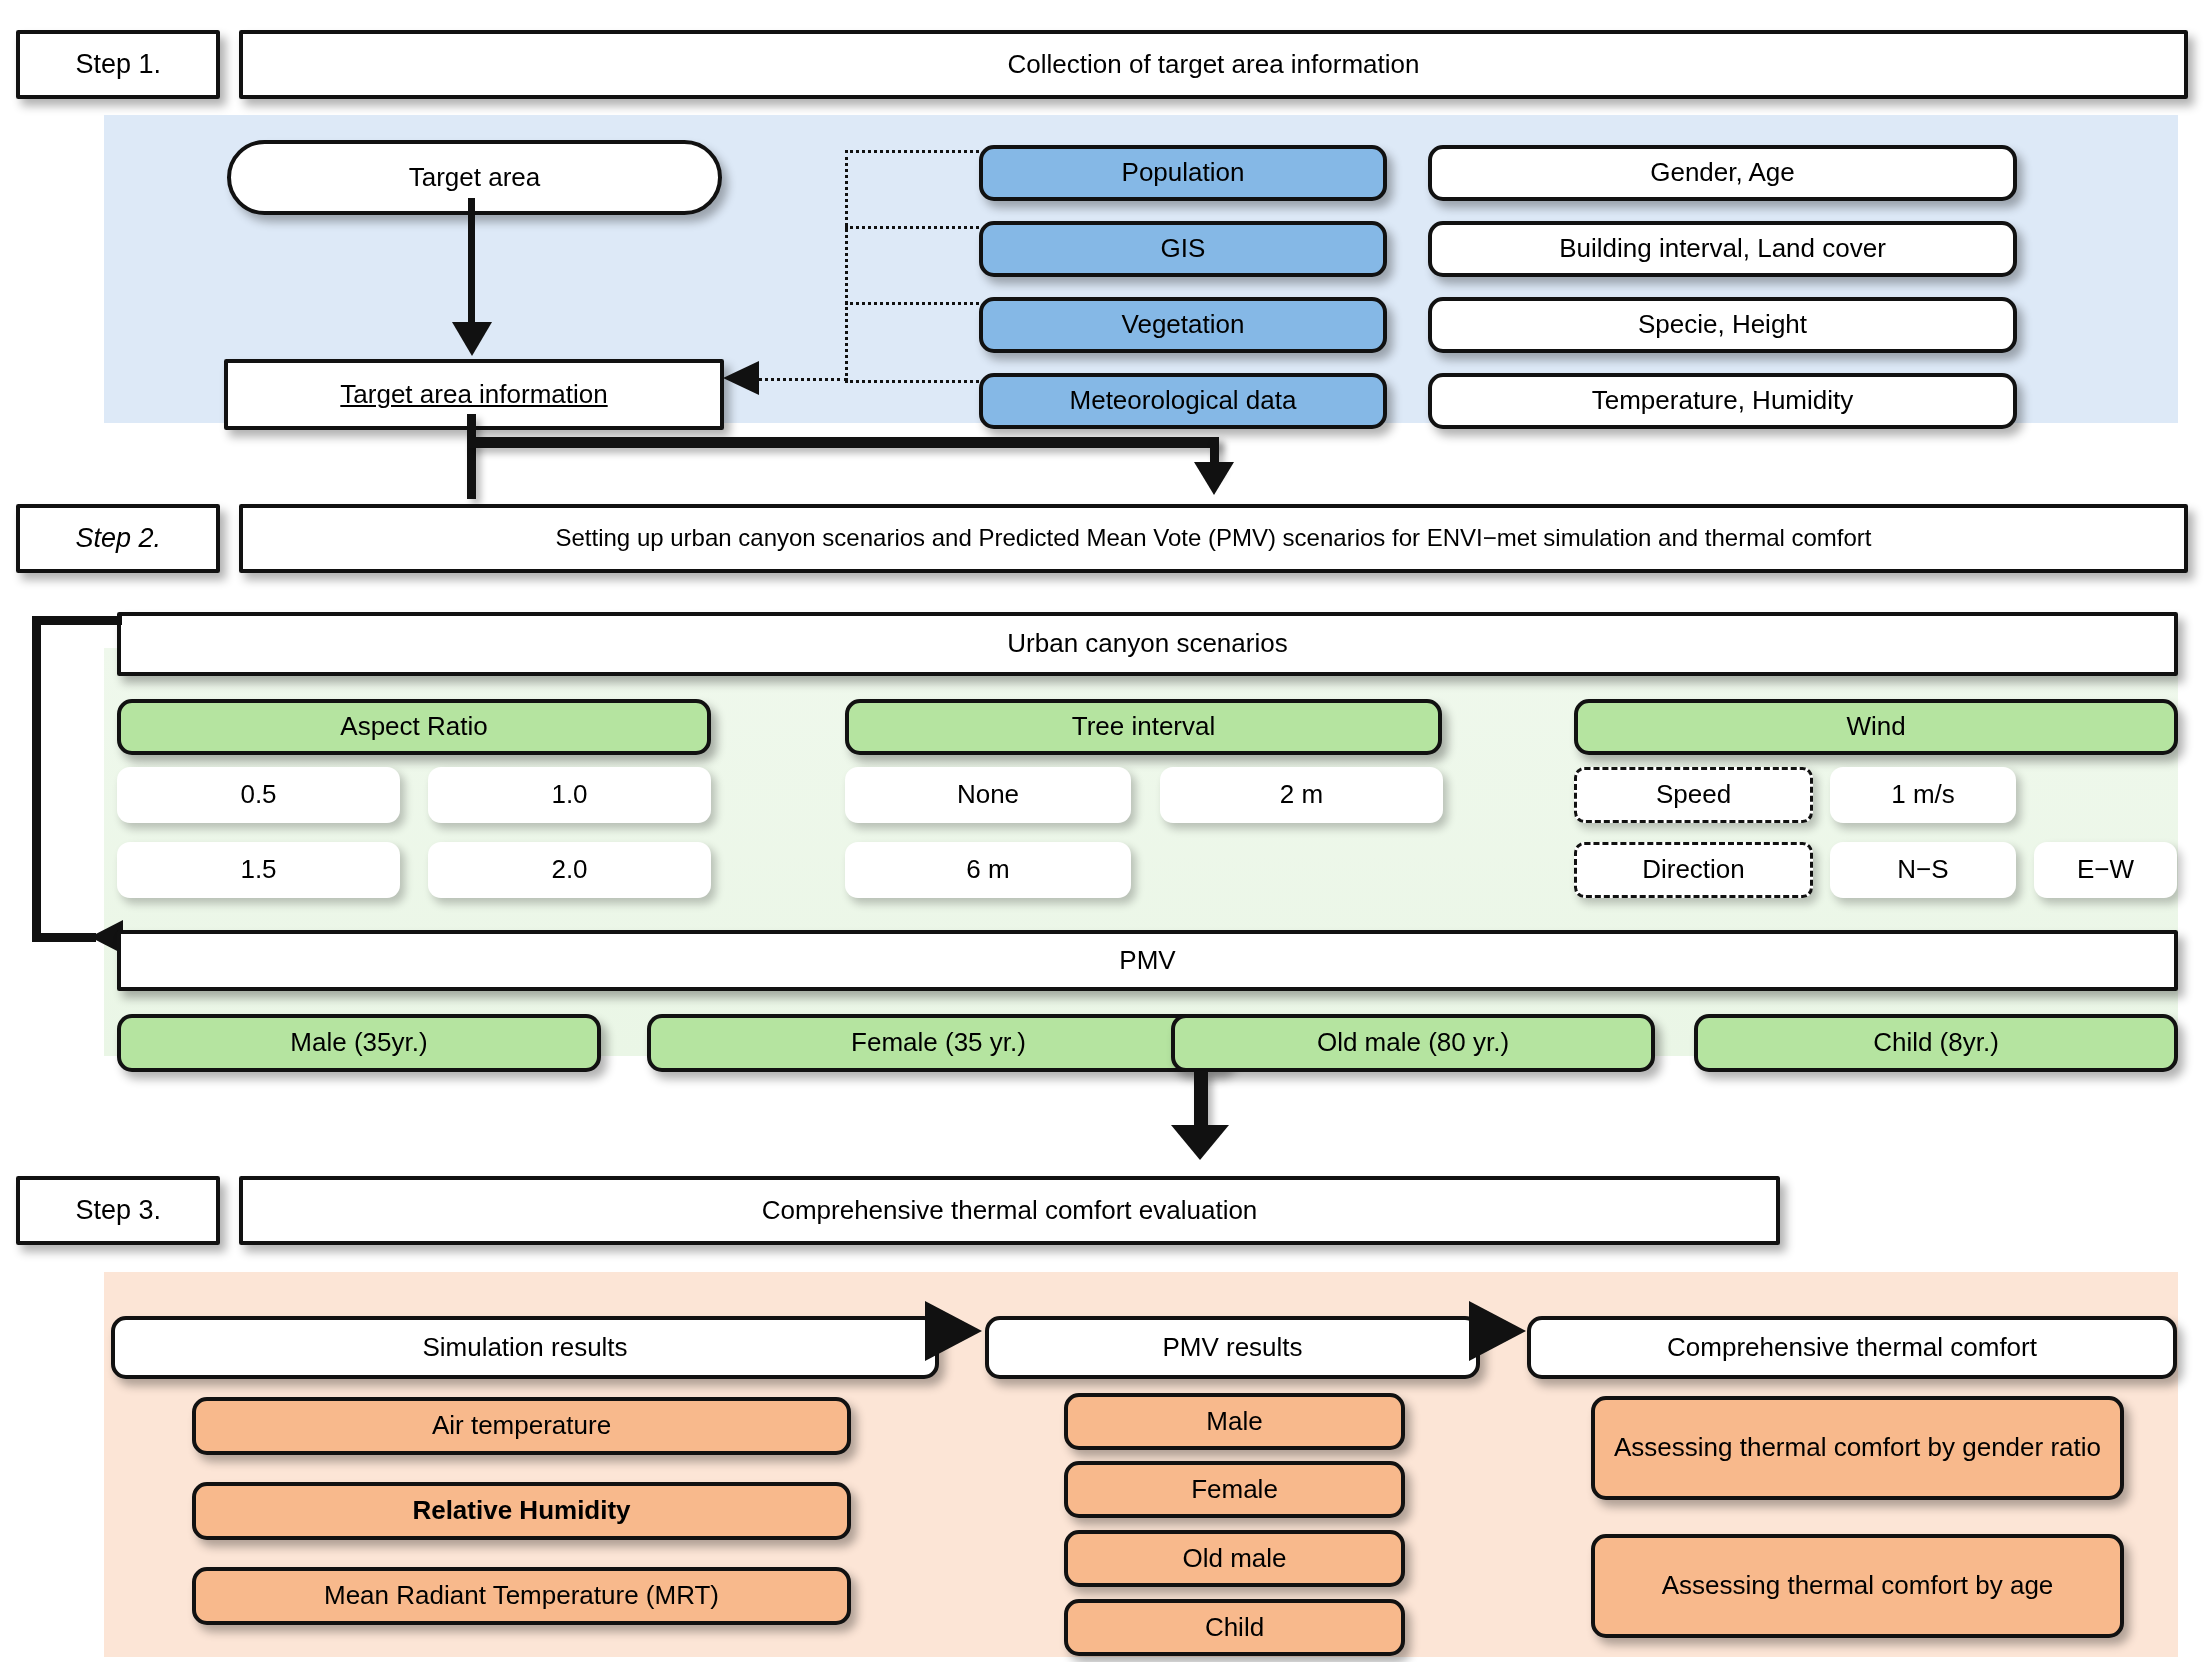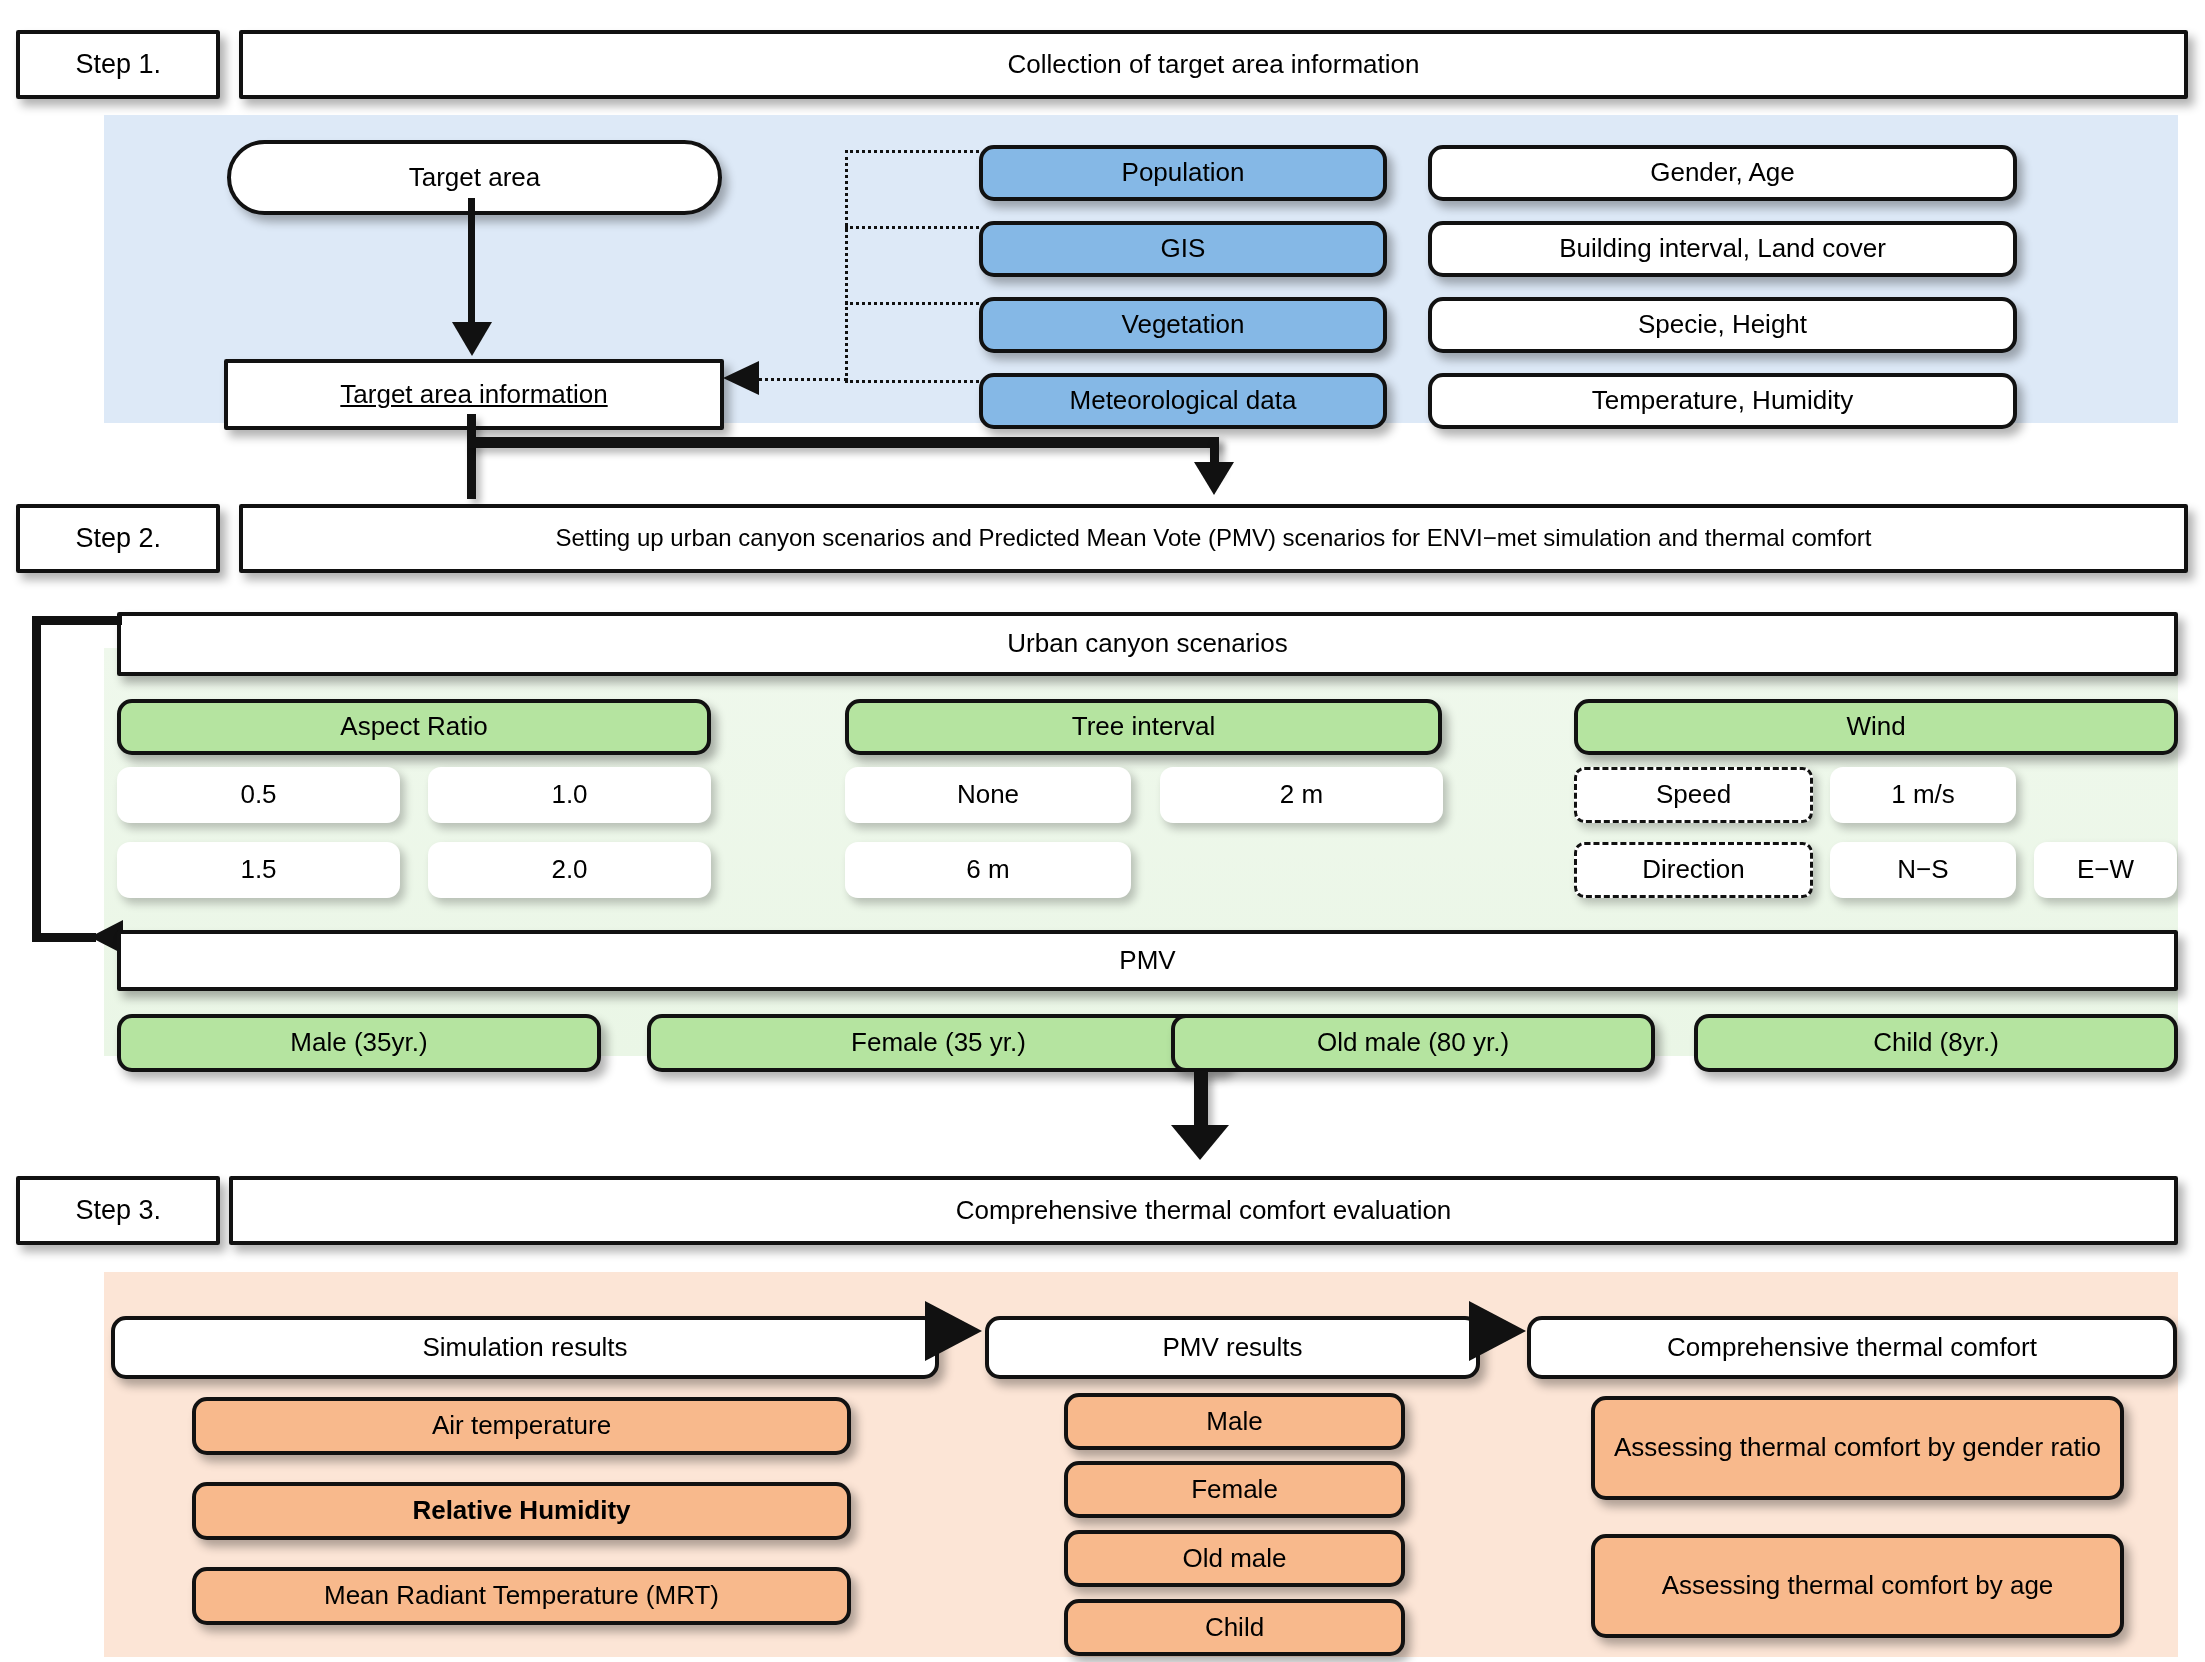--- a/index.html
+++ b/index.html
@@ -78,21 +78,21 @@
   <div class="box rnd f-node" style="left:1428px;top:281px;width:589px;height:56px;">Specie, Height</div>
 
   <div class="box rnd blue f-node" style="left:979px;top:357px;width:408px;height:56px;">Meteorological data</div>
   <div class="box rnd f-node" style="left:1428px;top:357px;width:589px;height:56px;">Temperature, Humidity</div>
 
   <div class="barsh" style="left:467px;top:414px;width:9.3px;height:85px;"></div>
   <div class="barsh" style="left:467px;top:437px;width:752px;height:10.5px;"></div>
   <div class="barsh" style="left:1210px;top:437px;width:9.3px;height:35px;"></div>
   <div class="tri-down" style="left:1194px;top:462px;border-left:20px solid transparent;border-right:20px solid transparent;border-top:33px solid #111;"></div>
 
-  <div class="box sq f-step" style="left:16.3px;top:488px;width:204px;height:69px;">Step 2.</div>
+  <div class="box sq f-step" style="left:16.3px;top:488px;width:204px;height:69px;font-style:italic;">Step 2.</div>
 
   <div class="box sq f-hdr" style="left:239px;top:488px;width:1949px;height:69px;font-size:24px;padding:0 8.2px;">Setting up urban canyon scenarios and Predicted Mean Vote (PMV) scenarios for ENVI−met simulation and thermal comfort</div>
 
   <div class="panel panel-green" style="left:104px;top:648px;width:2074px;height:408px;"></div>
 
   <div class="box sq f-hdr" style="left:117px;top:596px;width:2061px;height:64px;">Urban canyon scenarios</div>
 
   <div class="bar" style="left:32px;top:616px;width:90px;height:9.3px;"></div>
   <div class="bar" style="left:32px;top:616px;width:9.3px;height:326px;"></div>
   <div class="bar" style="left:32px;top:933px;width:64px;height:9.3px;"></div>
@@ -121,21 +121,21 @@
   <div class="box rnd green f-node" style="left:117px;top:998px;width:484px;height:58px;">Male (35yr.)</div>
   <div class="box rnd green f-node" style="left:647px;top:998px;width:583px;height:58px;text-align:center;">Female (35 yr.)</div>
   <div class="box rnd green f-node" style="left:1171px;top:998px;width:484px;height:58px;">Old male (80 yr.)</div>
   <div class="box rnd green f-node" style="left:1694px;top:998px;width:484px;height:58px;">Child (8yr.)</div>
 
   <div class="barsh" style="left:1194px;top:1071px;width:14px;height:64px;"></div>
   <div class="tri-down" style="left:1171px;top:1125px;border-left:29px solid transparent;border-right:29px solid transparent;border-top:35px solid #111;"></div>
 
   <div class="box sq f-step" style="left:16.3px;top:1160px;width:204px;height:69px;">Step 3.</div>
 
-  <div class="box sq f-hdr" style="left:229px;top:1160px;width:1949px;height:69px;">Comprehensive thermal comfort evaluation</div>
+  <div class="box sq f-hdr" style="left:239px;top:1160px;width:1541px;height:69px;">Comprehensive thermal comfort evaluation</div>
 
   <div class="panel panel-orange" style="left:104px;top:1272px;width:2074px;height:385px;"></div>
 
   <div class="box rnd f-hdr" style="left:111px;top:1300px;width:828px;height:63px;">Simulation results</div>
   <div class="box rnd orange f-node" style="left:192px;top:1381px;width:659px;height:58px;">Air temperature</div>
   <div class="box rnd orange f-node" style="left:192px;top:1466px;width:659px;height:58px;font-weight:bold;">Relative Humidity</div>
   <div class="box rnd orange f-node" style="left:192px;top:1551px;width:659px;height:58px;">Mean Radiant Temperature (MRT)</div>
 
   <div class="tri-right" style="left:925px;top:1301px;border-top:30px solid transparent;border-bottom:30px solid transparent;border-left:57px solid #111;"></div>
 

